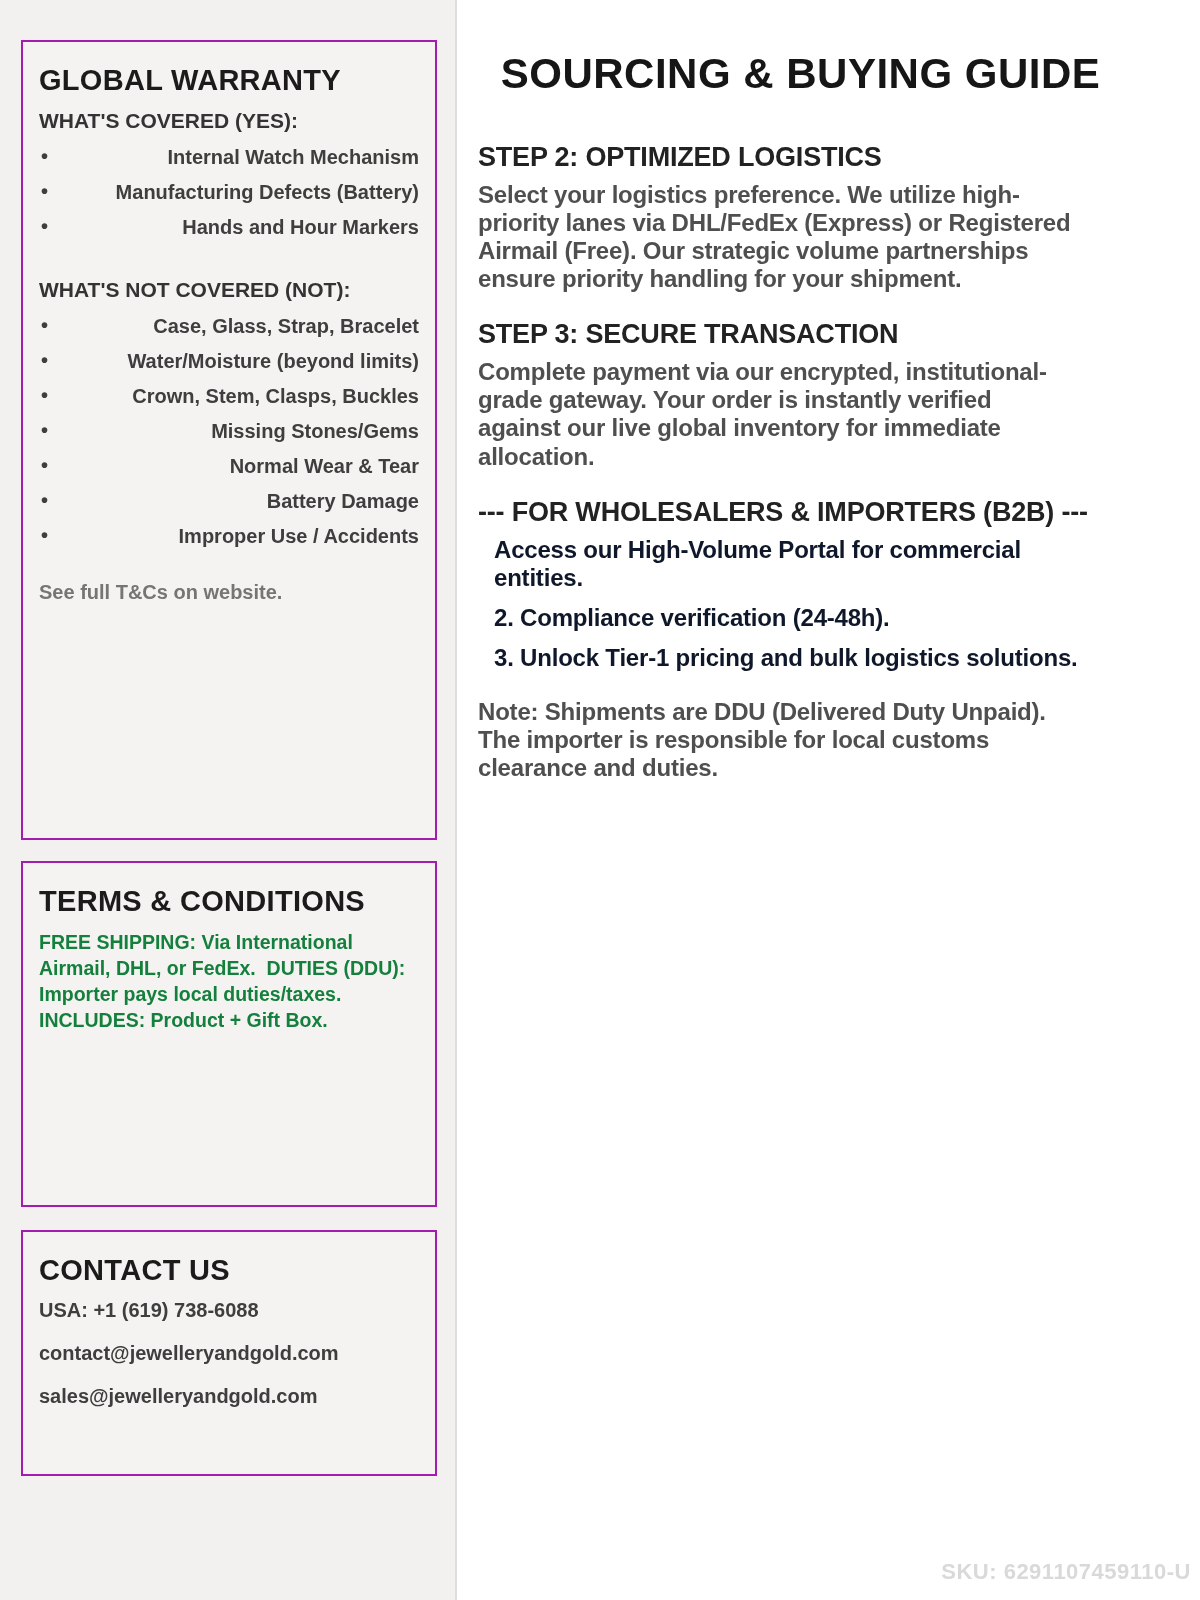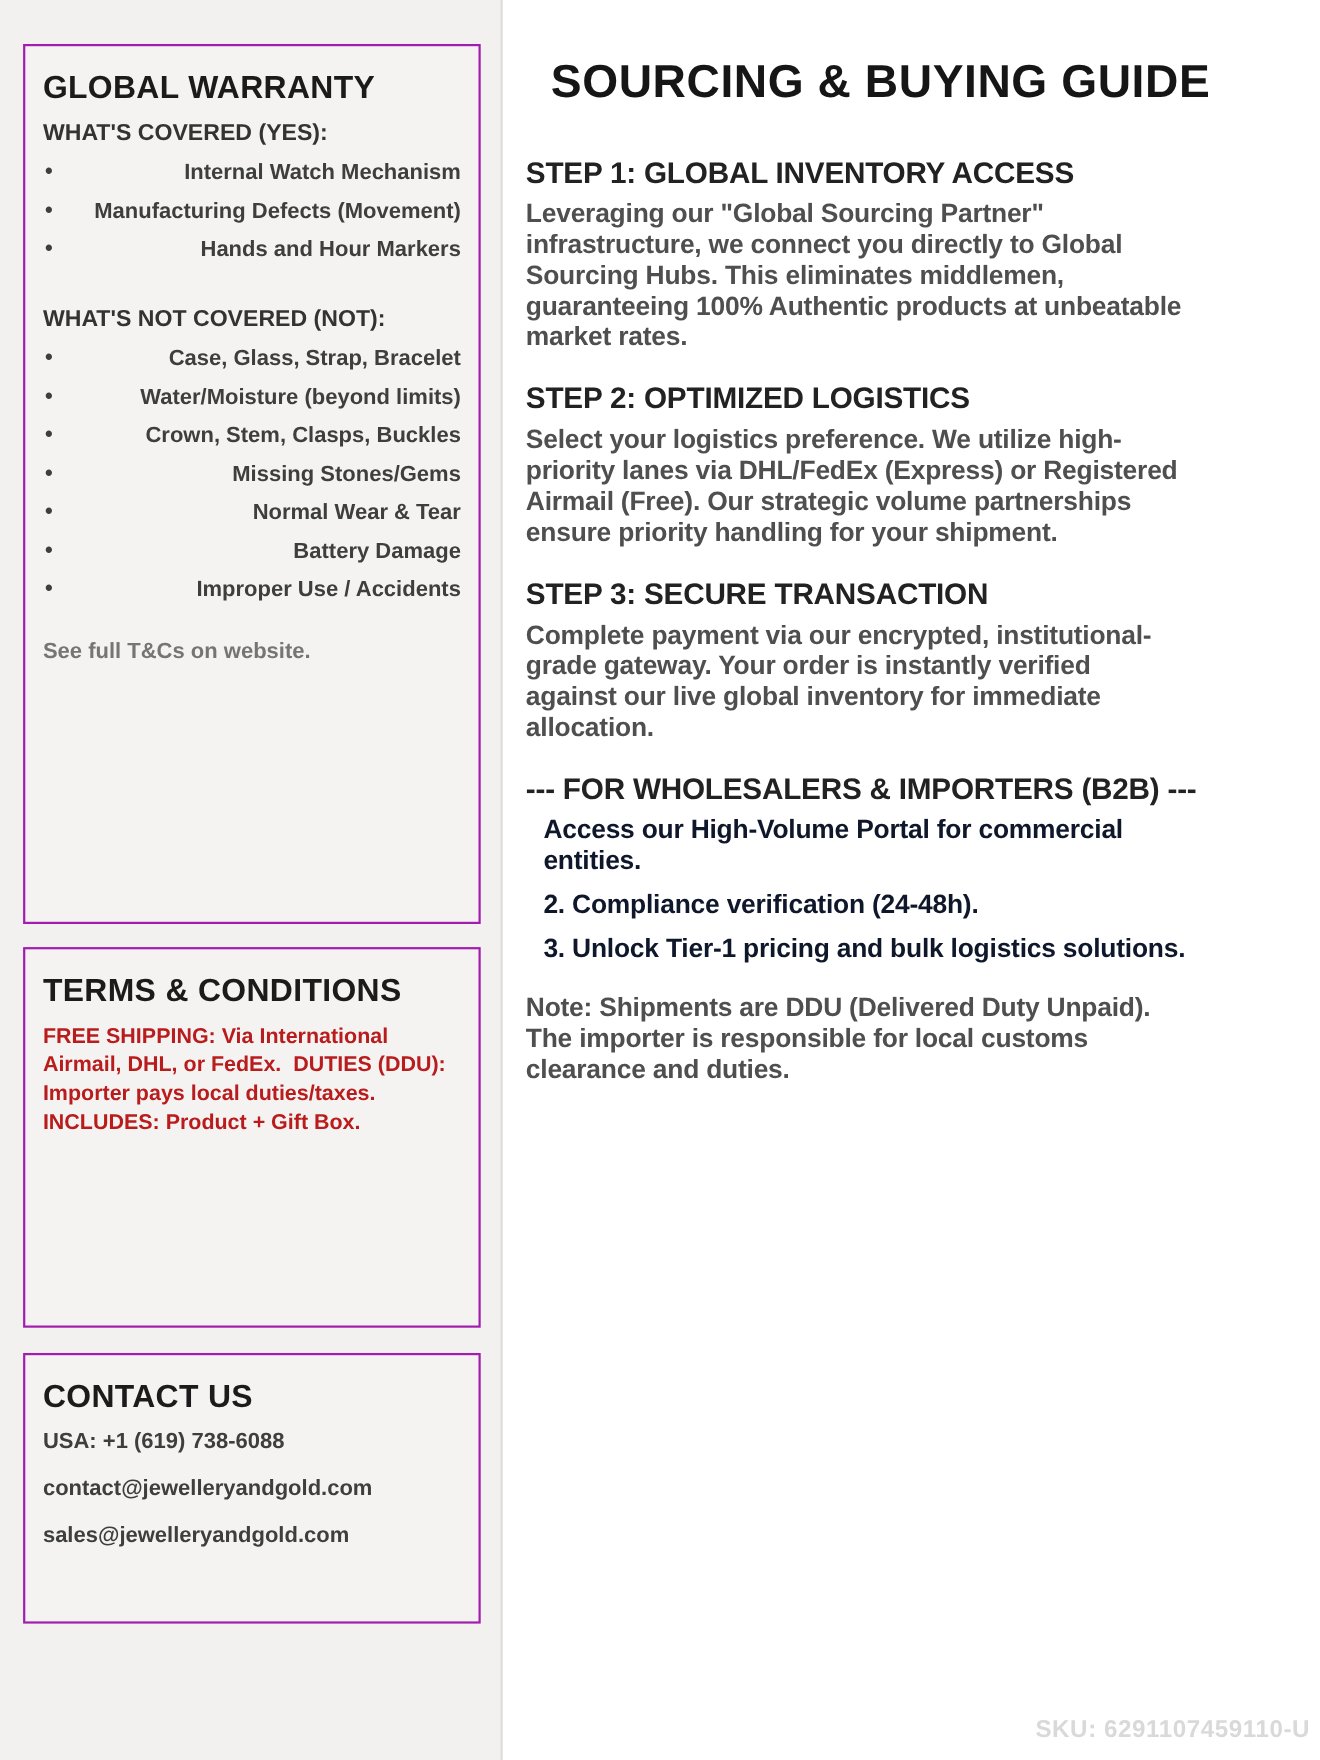--- a/index.html
+++ b/index.html
@@ -28,21 +28,21 @@
   }
   .sub-heading.second{margin-top:40px;}
   ul.bullet-list{list-style:none;margin:0;padding:0;}
   ul.bullet-list li{
     position:relative;font-size:20px;font-weight:bold;color:#3e3e3e;
     margin:0 0 14px 0;padding-left:19px;line-height:1.05;text-align:right;
   }
   ul.bullet-list li::before{content:"\2022";position:absolute;left:2px;top:-1px;}
   .footnote{font-size:20px;font-weight:bold;color:#757575;margin:34px 0 0 0;}
   .terms-body{
-    font-size:19.5px;font-weight:bold;color:#b91c1c;line-height:1.33;
+    font-size:19.5px;font-weight:bold;color:#15803d;line-height:1.33;
     margin:4px 0 0 0;white-space:pre-wrap;
   }
   .contact-line{font-size:20px;font-weight:bold;color:#3e3e3e;margin:0 0 20px 0;}
   
   .main{
     position:absolute;left:442px;top:0;width:741px;height:1600px;
     box-sizing:border-box;padding:50px 60px 0 36px;
   }
   .page-title{
     font-size:42px;font-weight:bold;color:#161616;text-align:center;
@@ -75,21 +75,21 @@
 <div class="page">
 
   <div class="sidebar">
 
     <div class="panel panel-warranty">
       <h2 class="panel-title">GLOBAL WARRANTY</h2>
 
       <div class="sub-heading">WHAT'S COVERED (YES):</div>
       <ul class="bullet-list">
         <li>Internal Watch Mechanism</li>
-        <li>Manufacturing Defects (Movement)</li>
+        <li>Manufacturing Defects (Battery)</li>
         <li>Hands and Hour Markers</li>
       </ul>
 
       <div class="sub-heading second">WHAT'S NOT COVERED (NOT):</div>
       <ul class="bullet-list">
         <li>Case, Glass, Strap, Bracelet</li>
         <li>Water/Moisture (beyond limits)</li>
         <li>Crown, Stem, Clasps, Buckles</li>
         <li>Missing Stones/Gems</li>
         <li>Normal Wear &amp; Tear</li>
@@ -111,24 +111,20 @@
       <p class="contact-line">contact@jewelleryandgold.com</p>
       <p class="contact-line">sales@jewelleryandgold.com</p>
     </div>
 
   </div>
 
   <div class="main">
 
     <h1 class="page-title">SOURCING &amp; BUYING GUIDE</h1>
 
-    <div class="step">
-      <h3 class="step-heading">STEP 1: GLOBAL INVENTORY ACCESS</h3>
-      <p class="step-body">Leveraging our "Global Sourcing Partner" infrastructure, we connect you directly to Global Sourcing Hubs. This eliminates middlemen, guaranteeing 100% Authentic products at unbeatable market rates.</p>
-    </div>
 
     <div class="step">
       <h3 class="step-heading">STEP 2: OPTIMIZED LOGISTICS</h3>
       <p class="step-body">Select your logistics preference. We utilize high-priority lanes via DHL/FedEx (Express) or Registered Airmail (Free). Our strategic volume partnerships ensure priority handling for your shipment.</p>
     </div>
 
     <div class="step">
       <h3 class="step-heading">STEP 3: SECURE TRANSACTION</h3>
       <p class="step-body">Complete payment via our encrypted, institutional-grade gateway. Your order is instantly verified against our live global inventory for immediate allocation.</p>
     </div>

